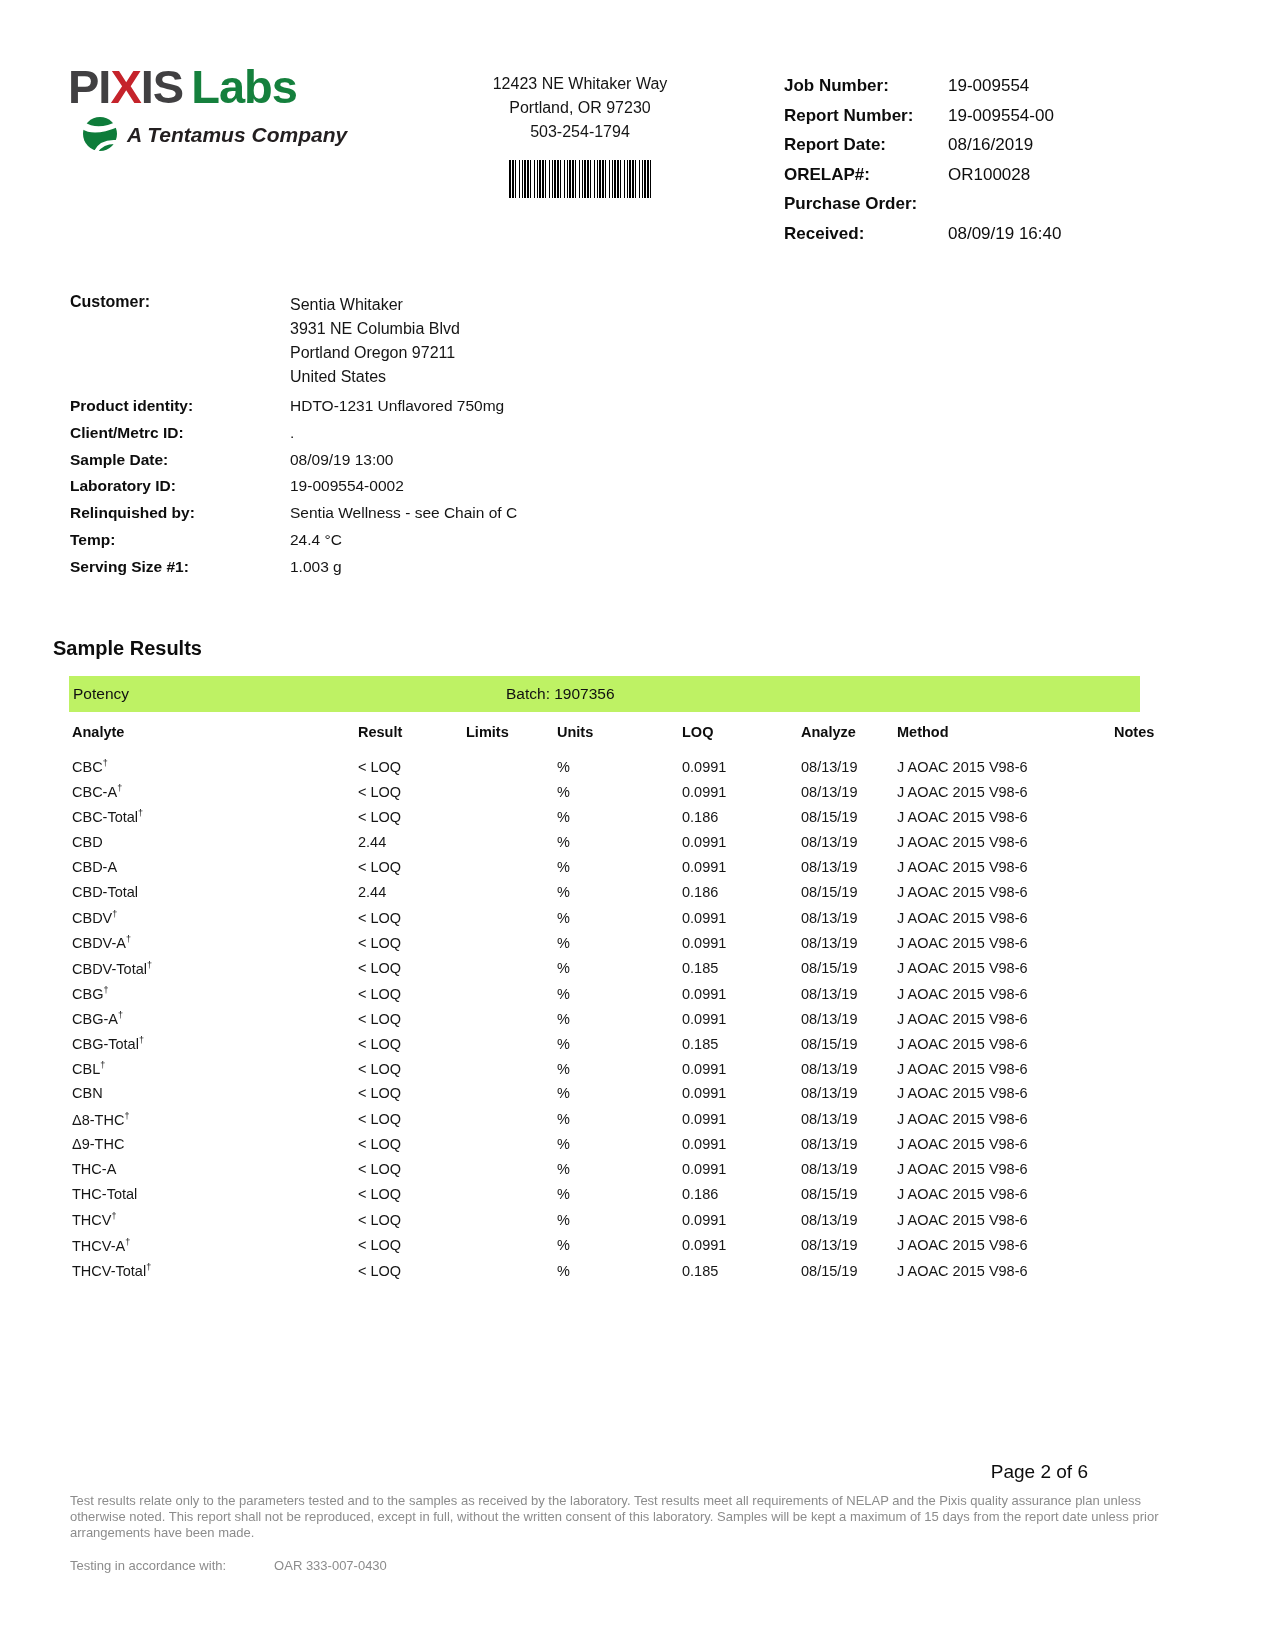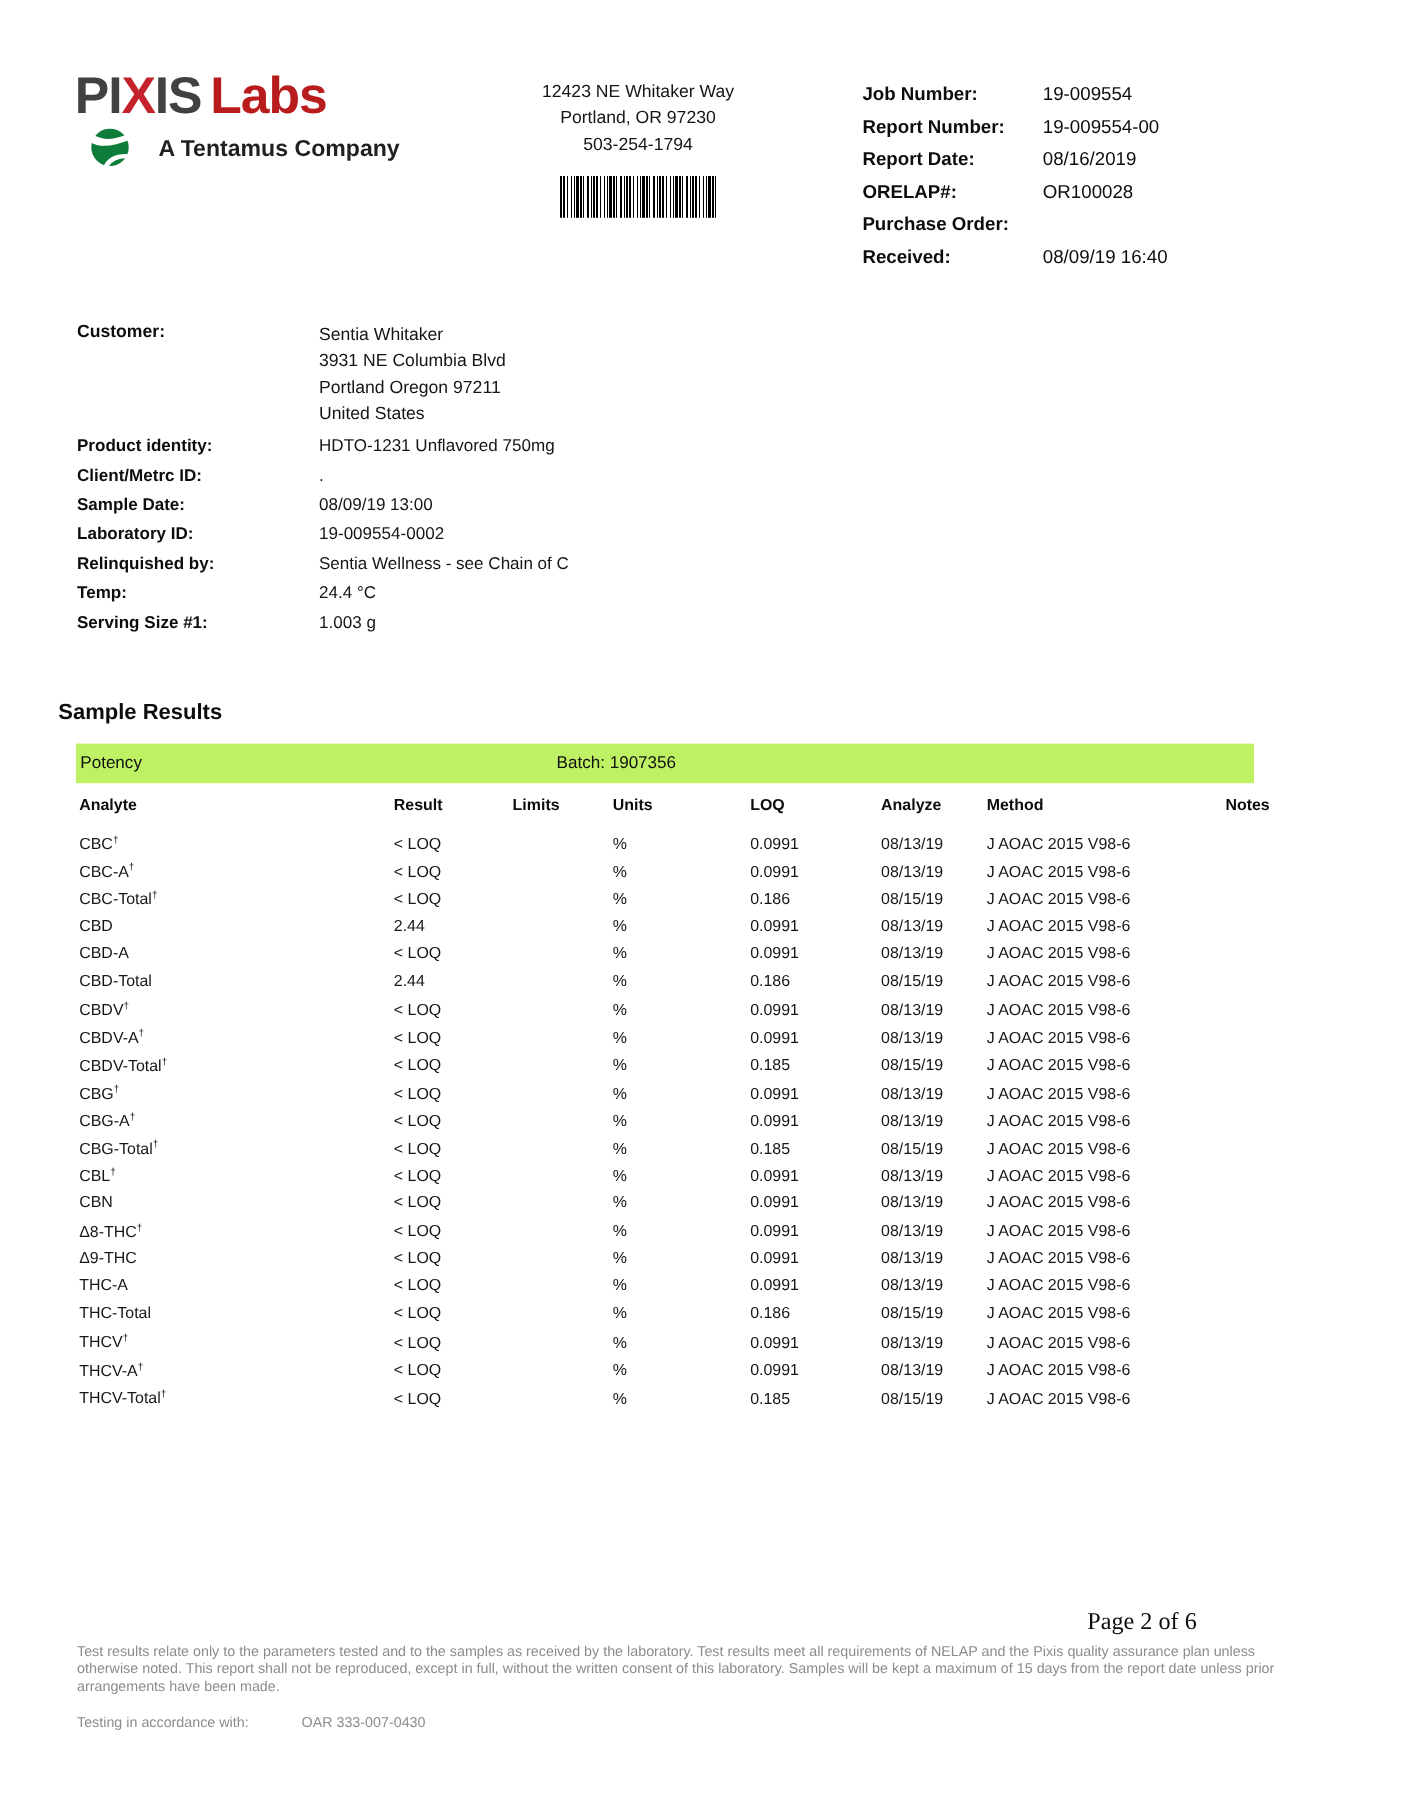--- a/index.html
+++ b/index.html
@@ -3,22 +3,22 @@
 <meta charset="utf-8">
 <style>
   * { margin:0; padding:0; box-sizing:border-box; }
   body { background:#ffffff; font-family:"Liberation Sans", sans-serif; color:#111; }
   .page { position:relative; width:1275px; height:1650px; background:#fff; overflow:hidden; }
 
   
   .logo { position:absolute; left:68px; top:62px; }
   .brand { font-size:47px; font-weight:bold; color:#414042; letter-spacing:-1px; line-height:1.05; }
   .brand .x { color:#c5232b; }
-  .brand .labs { color:#b91c1c; margin-left:8px; }
-  .tagline { display:flex; align-items:center; gap:24px; margin-top:2px; margin-left:12px; }
+  .brand .labs { color:#15803d; margin-left:8px; }
+  .tagline { display:flex; align-items:center; gap:7px; margin-top:2px; margin-left:12px;font-style:italic; }
   .tagline-text { font-size:21px; font-weight:bold; color:#231f20; }
 
   
   .center-block { position:absolute; left:430px; top:72px; width:300px; text-align:center; }
   .addr-line { font-size:16px; line-height:24px; color:#151515; }
   .barcode { margin:16px auto 0; width:142px; height:38px;
     background:repeating-linear-gradient(90deg,
       #000 0 2px, #fff 2px 3px, #000 3px 5px, #fff 5px 6px,
       #000 6px 7px, #fff 7px 10px, #000 10px 11px, #fff 11px 13px,
       #000 13px 14px, #fff 14px 15px); }
@@ -53,21 +53,21 @@
 
   .rtable { position:absolute; left:69px; top:724px; width:1071px; }
   .trow { display:grid; grid-template-columns:273px 95px 78px 112px 106px 83px 204px 1fr;
     align-items:baseline;gap:13px; }
   .thead { font-weight:bold; font-size:14.5px; height:26px; color:#0d0d0d; margin-bottom:8px; }
   .tdata { font-size:14.5px; height:25.2px; color:#161616; }
   .cell { padding-left:3px; white-space:nowrap; }
   .sup { font-size:9px; vertical-align:super; }
 
   
-  .page-num { position:absolute; top:1461px; right:187px; font-size:22px; color:#0d0d0d;font-family:Liberation Serif, serif; }
+  .page-num { position:absolute; top:1461px; right:187px; font-size:19px; color:#0d0d0d; }
   .footer-disclaimer { position:absolute; left:70px; top:1493px; width:1092px;
     font-size:13px; line-height:16px; color:#8c8c8c; }
   .testing { position:absolute; left:70px; top:1558px; font-size:13px; color:#8c8c8c; }
   .testing-value { margin-left:48px; }
 </style>
 </head>
 <body>
 
 <div class="page">
 

